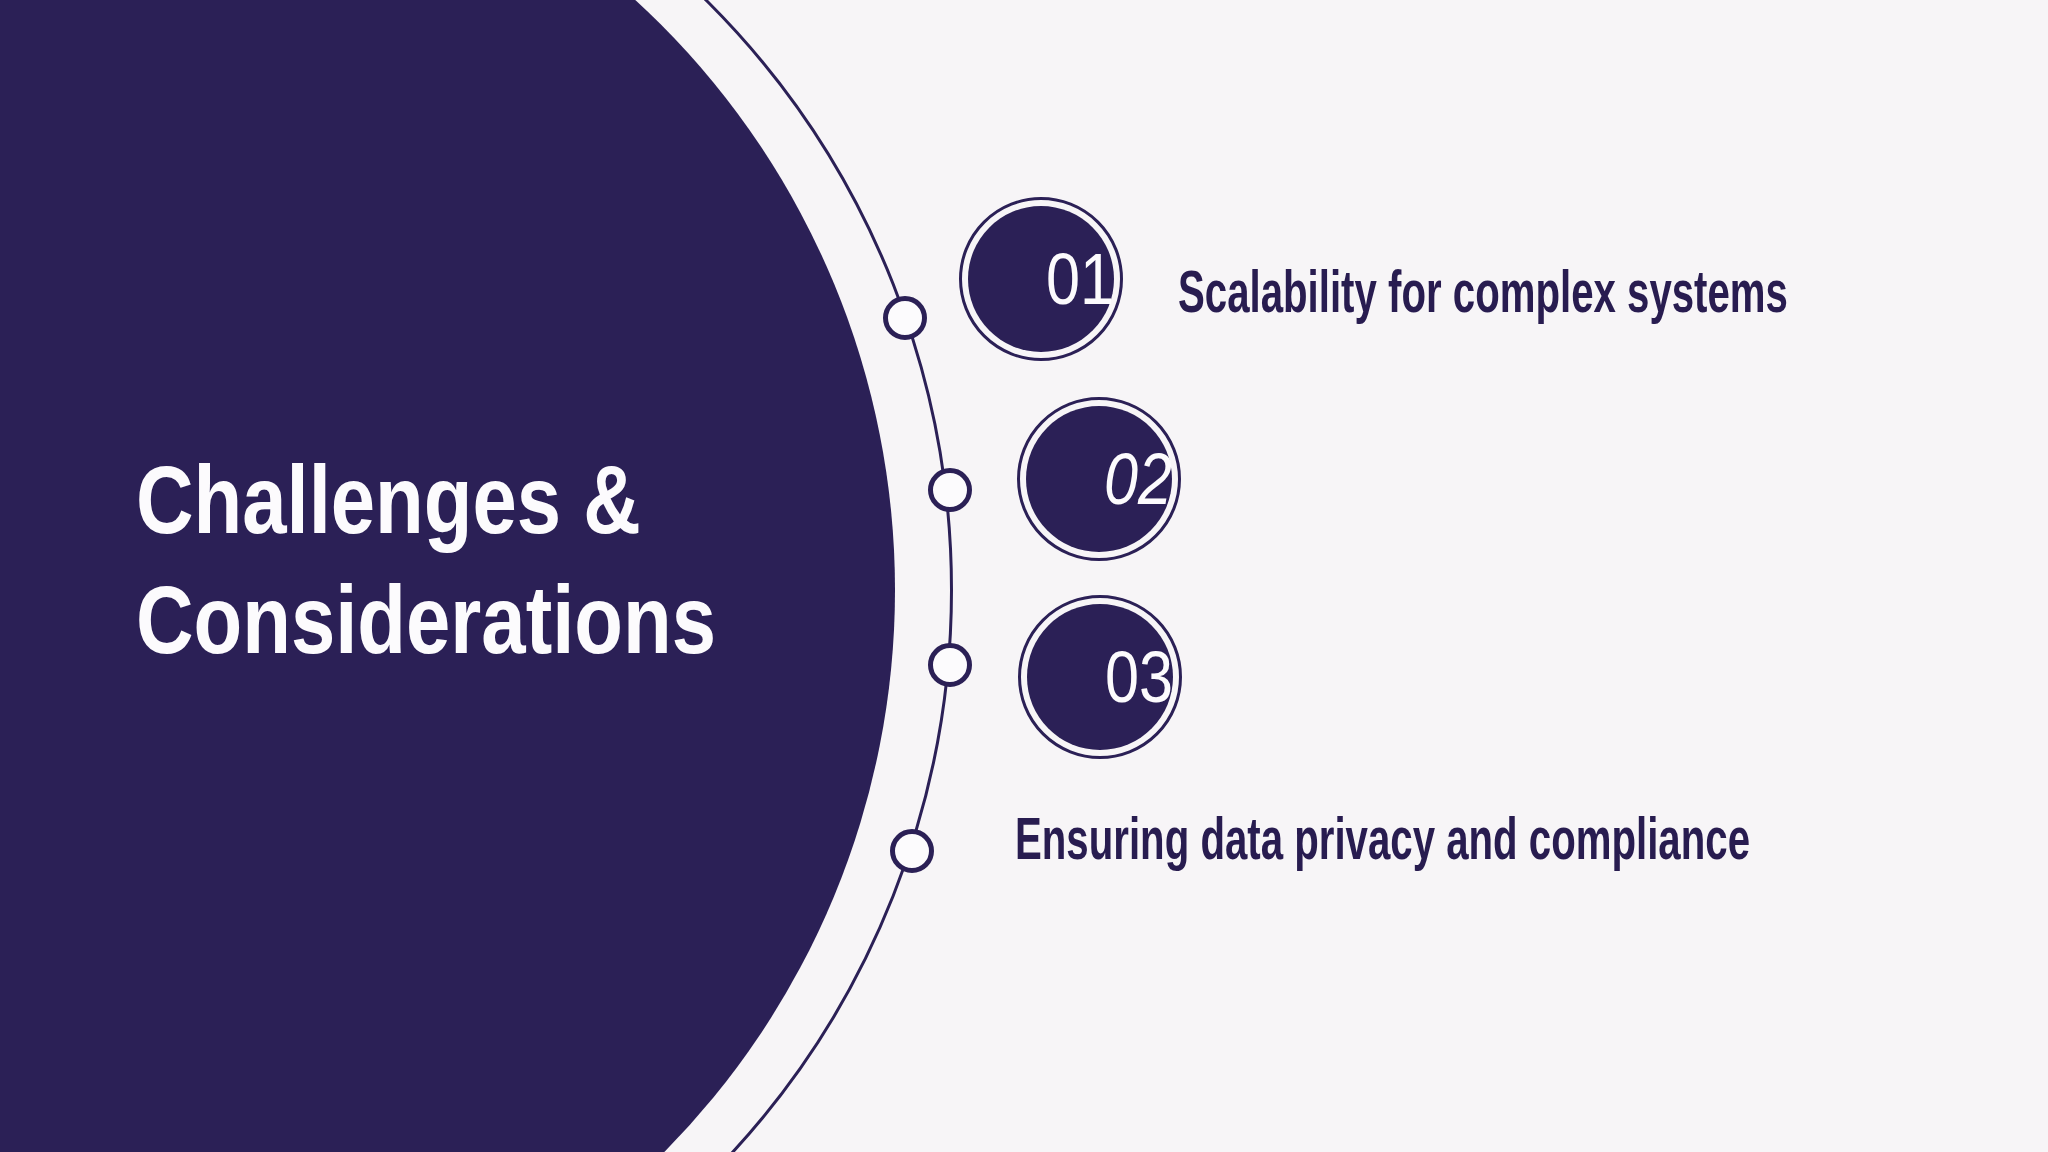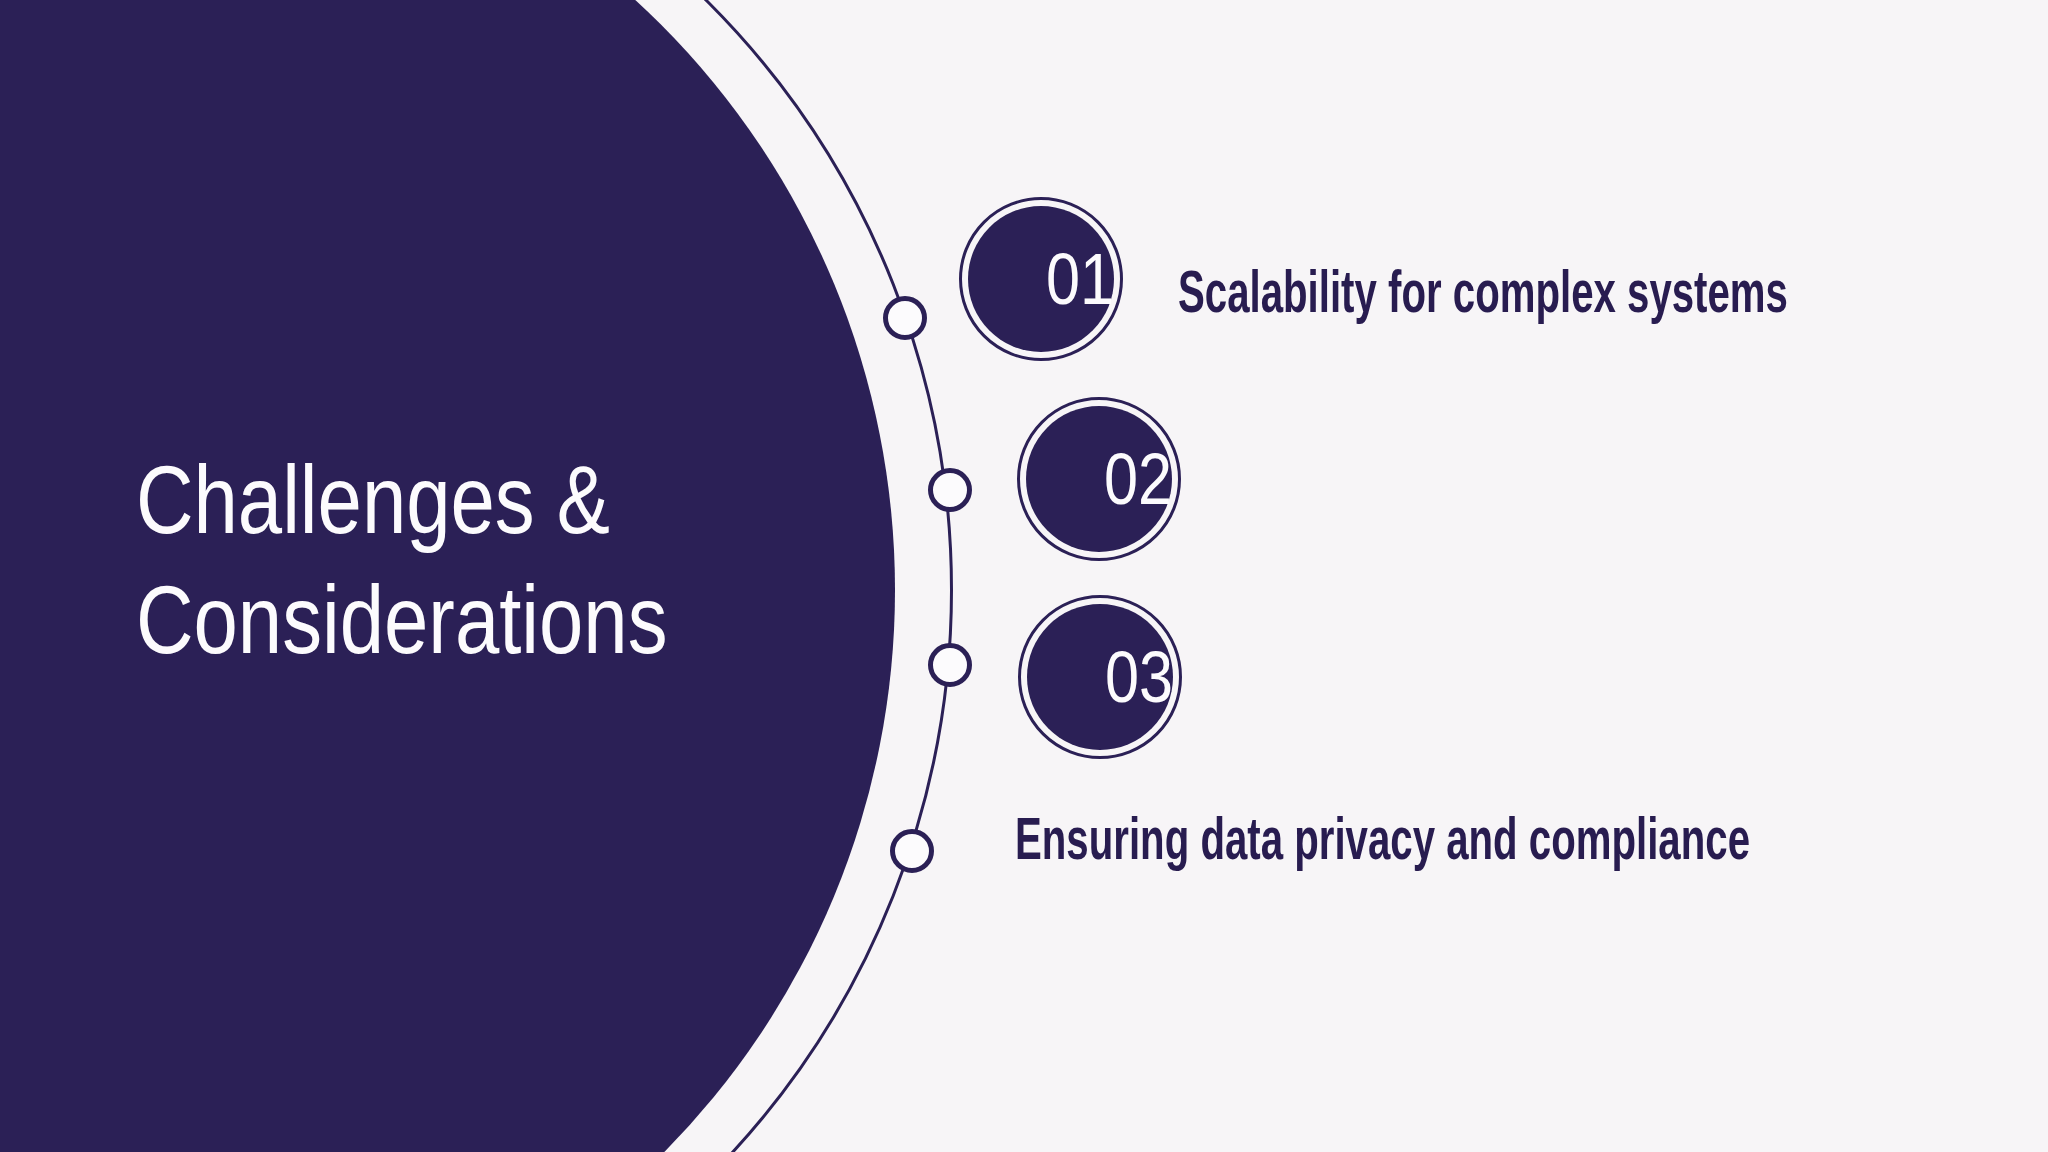--- a/index.html
+++ b/index.html
@@ -30,21 +30,21 @@
     left:-713px;top:-243px;
     width:1666px;height:1666px;
     box-sizing:border-box;
     border:3px solid var(--ink);
     border-radius:50%;
     background:transparent;
   }
   .title{
     position:absolute;
     left:136px;top:440px;
-    font-size:96px;line-height:120px;font-weight:400;
+    font-size:96px;line-height:120px;font-weight:700;
     color:var(--light);
     white-space:nowrap;
   }
   .condense-title{display:inline-block;transform:scaleX(.83);transform-origin:0 50%;}
   .dot{
     position:absolute;
     width:44px;height:44px;
     box-sizing:border-box;
     border:5px solid var(--ink);
     background:var(--light);
@@ -53,21 +53,21 @@
   .dot1{left:883px;top:296px;}
   .dot2{left:928px;top:468px;}
   .dot3{left:928px;top:643px;}
   .dot4{left:890px;top:829px;}
   .item{
     position:absolute;
     display:flex;
     align-items:center;
   }
   .item1{left:959px;top:197px;}
-  .item2{left:1017px;top:397px;}
+  .item2{left:1017px;top:397px;font-style:italic;}
   .item3{left:1018px;top:595px;}
   .item4{left:960px;top:792px;}
   .num-circle{
     position:relative;
     box-sizing:border-box;
     width:164px;height:164px;
     border:3px solid var(--ink);
     border-radius:50%;
     display:flex;align-items:center;justify-content:flex-end;
     flex:0 0 auto;

